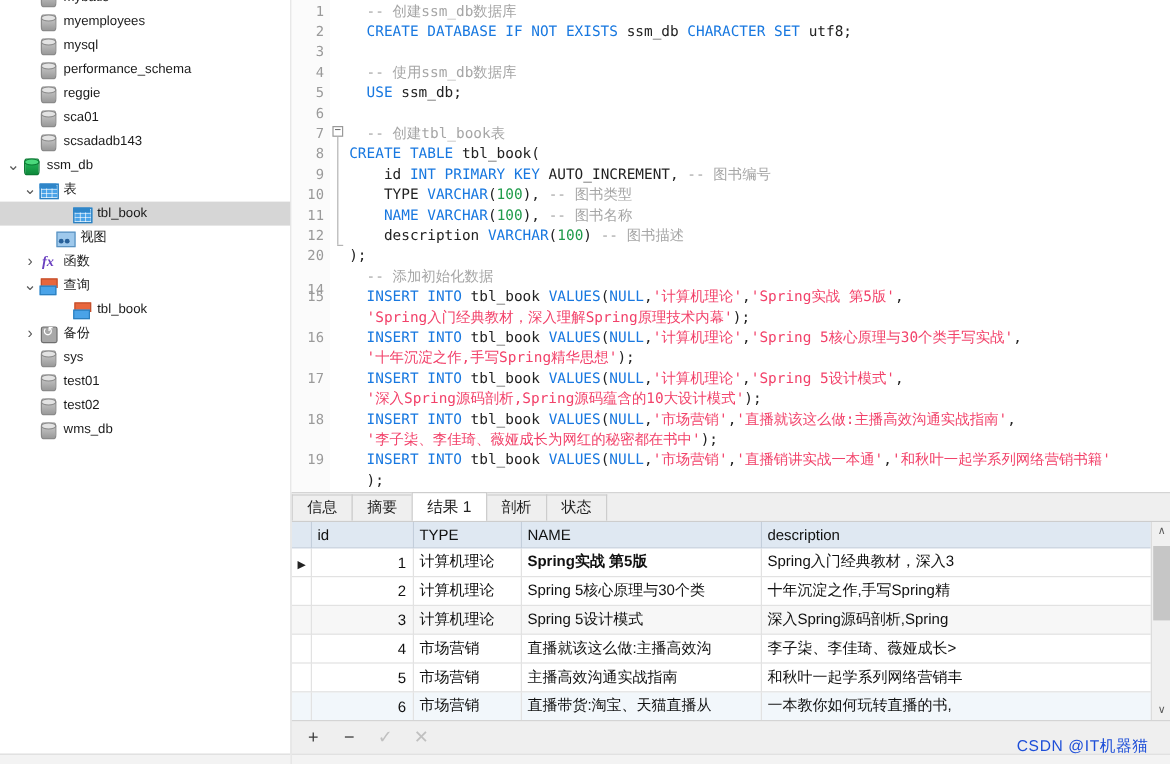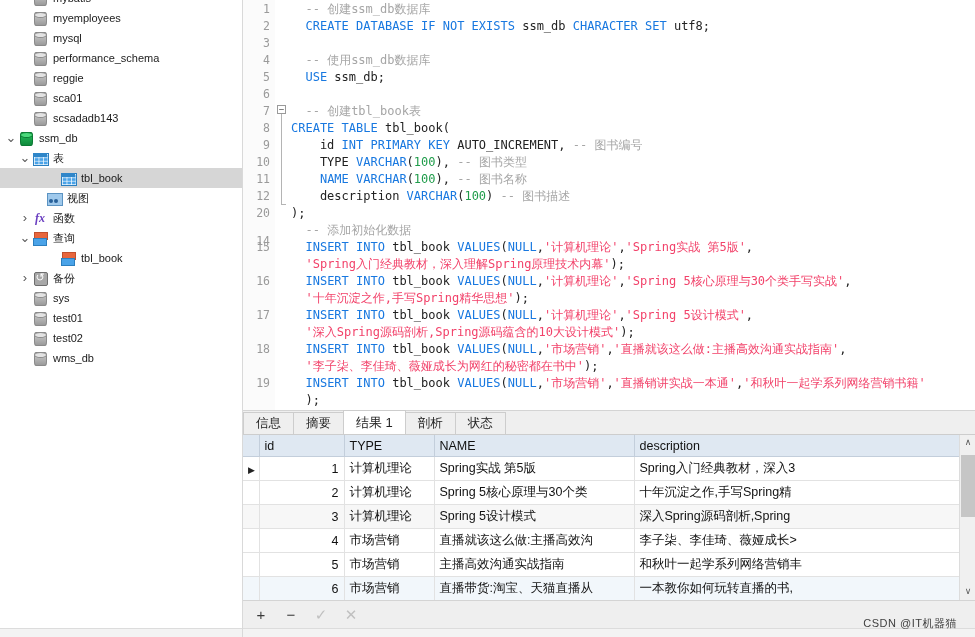--- a/index.html
+++ b/index.html
@@ -342,22 +342,22 @@
     height: 9px;
     flex: 0 0 9px;
     background: #f3f3f3;
     border-top: 1px solid #dcdcdc;
   }
 
   
   #watermark {
     position: absolute;
     right: 18px; bottom: 6px;
-    font-size: 11px;
-    color: #404040;
+    font-size: 13px;
+    color: #1d4ed8;
     letter-spacing: .5px;
     pointer-events: none;
     z-index: 40;
     margin-top: 23px;
   }
   
   #sb-bottom {
     position: absolute;
     left: 0; bottom: 0;
     width: 243px; height: 9px;
@@ -541,21 +541,21 @@
                 <th style="width: 90px;">TYPE</th>
                 <th style="width: 200px;">NAME</th>
                 <th style="width: 330px;">description</th>
               </tr>
             </thead>
           <tbody id="tbody">
               <tr>
                 <td class="marker"><span class="selarrow">▶</span></td>
                 <td class="cid" style="width: 85px;">1</td>
                 <td style="width: 90px;">计算机理论</td>
-                <td style="width: 200px;">Spring实战 第5版</td>
+                <td style="width: 200px; font-weight: bold;">Spring实战 第5版</td>
                 <td style="width: 330px;">Spring入门经典教材，深入3</td>
               </tr>
               <tr>
                 <td class="marker"></td>
                 <td class="cid" style="width: 85px;">2</td>
                 <td style="width: 90px;">计算机理论</td>
                 <td style="width: 200px;">Spring 5核心原理与30个类</td>
                 <td style="width: 330px;">十年沉淀之作,手写Spring精</td>
               </tr>
               <tr class="alt">

